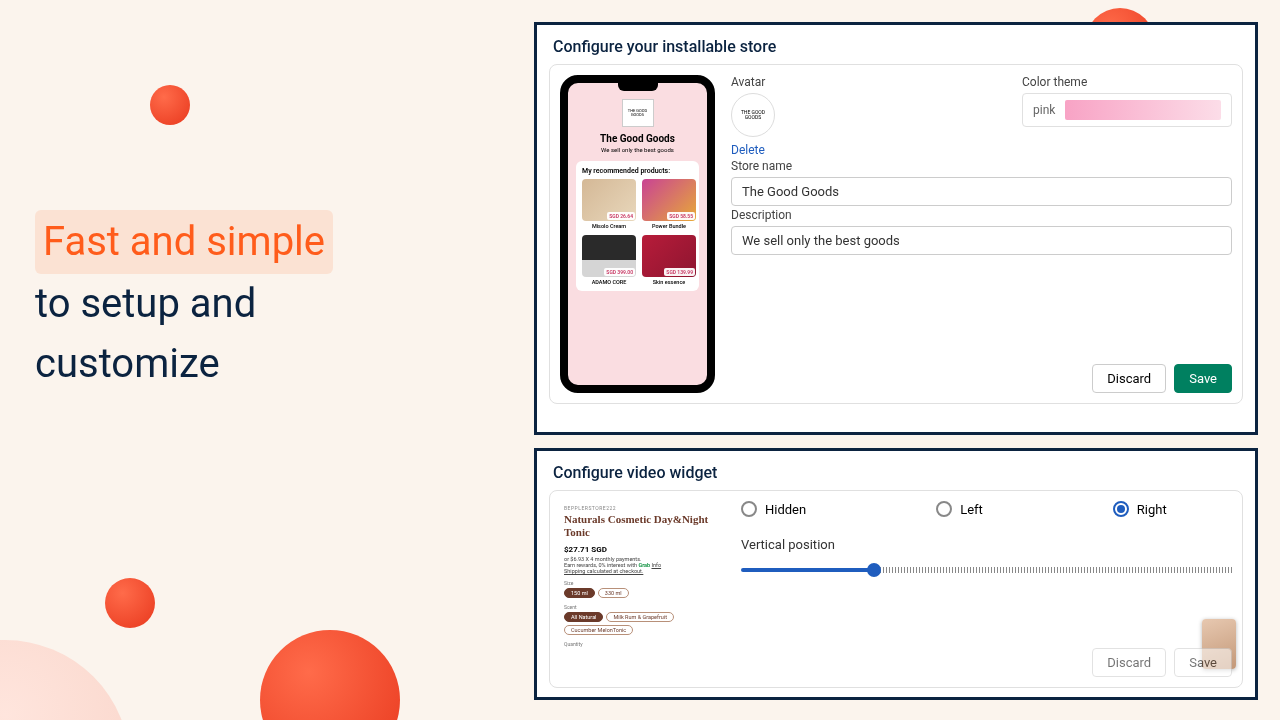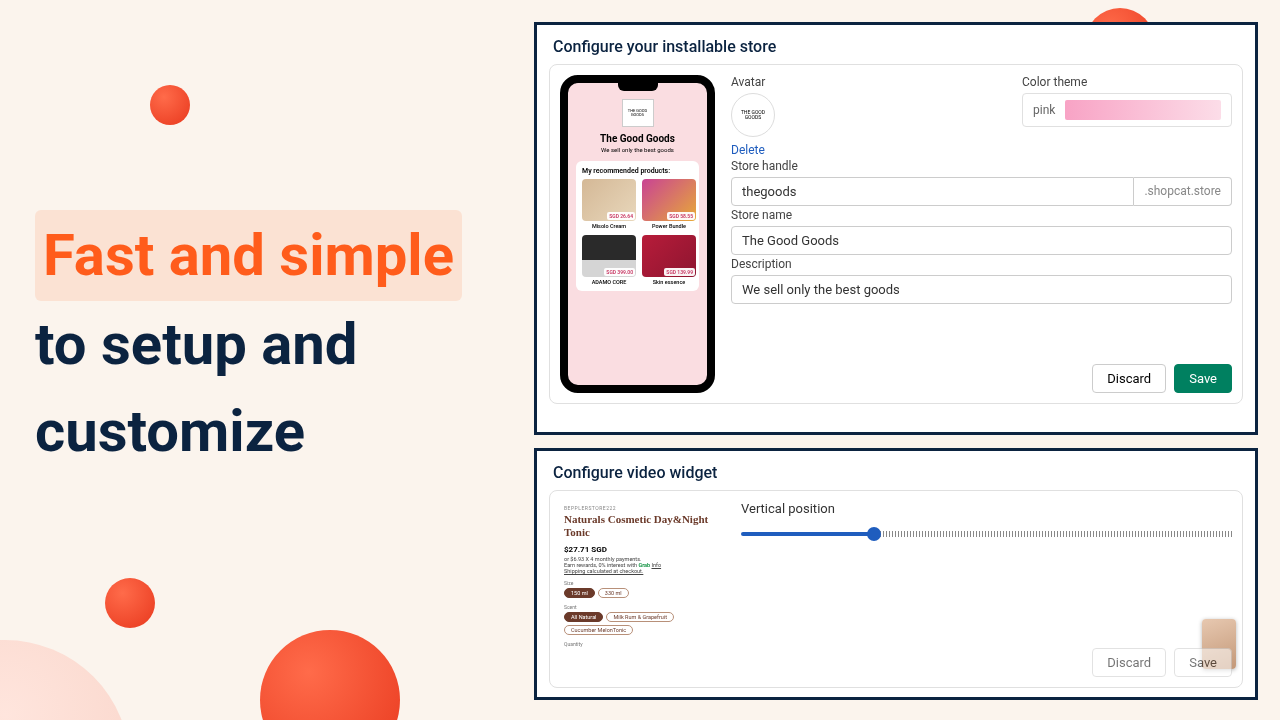--- a/index.html
+++ b/index.html
@@ -5,21 +5,21 @@
 * { margin: 0; padding: 0; box-sizing: border-box; font-family: -apple-system, BlinkMacSystemFont, "Segoe UI", Roboto, sans-serif; }
 body { width: 1280px; height: 720px; background: #FBF4ED; position: relative; overflow: hidden; }
 
 .circle { position: absolute; border-radius: 50%; background: radial-gradient(circle at 35% 30%, #FF6B4A, #E8381D); }
 .c1 { width: 40px; height: 40px; top: 85px; left: 150px; }
 .c2 { width: 70px; height: 70px; top: 8px; right: 125px; }
 .c3 { width: 50px; height: 50px; top: 578px; left: 105px; }
 .c4 { width: 140px; height: 140px; bottom: -50px; left: 260px; }
 .c5 { width: 250px; height: 250px; bottom: -170px; left: -120px; background: radial-gradient(circle at 50% 30%, #FFE5DD, #F8D2C6); }
 
-.hero { position: absolute; top: 210px; left: 35px; font-size: 58px; font-weight: 700; line-height: 1.5; color: #0B2340; }
+.hero { position: absolute; top: 210px; left: 35px; font-size: 40px; font-weight: 400; line-height: 1.5; color: #0B2340; }
 .hero .highlight { color: #FF5C1B; background: rgba(255,130,70,0.15); padding: 2px 8px; border-radius: 6px; display: inline-block; }
 
 .panel { position: absolute; left: 534px; right: 22px; border: 3px solid #0B2340; background: #fff; }
 .panel-top { top: 22px; height: 413px; }
 .panel-bottom { top: 448px; height: 252px; }
 .panel-title { font-size: 16px; font-weight: 500; color: #0B2340; padding: 12px 16px 8px; }
 .panel-card { margin: 0 12px 12px; border: 1px solid #e0e0e0; border-radius: 8px; background: #fff; padding: 10px; display: flex; gap: 16px; position: relative; }
 
 .phone { width: 155px; height: 318px; border: 8px solid #000; border-radius: 18px; background: #FADDE1; position: relative; overflow: hidden; }
 .phone-notch { position: absolute; top: 0; left: 50%; transform: translateX(-50%); width: 40px; height: 8px; background: #000; border-radius: 0 0 6px 6px; }
@@ -150,27 +150,20 @@
         </div>
         <div class="field" style="margin-left:auto;">
           <div class="label">Color theme</div>
           <div class="color-row">
             <span class="color-name">pink</span>
             <div class="color-swatch"></div>
           </div>
         </div>
       </div>
       <div class="field">
-        <div class="label">Store handle</div>
-        <div class="input-group">
-          <input class="input" value="thegoods" style="">
-          <span class="input-suffix">.shopcat.store</span>
-        </div>
-      </div>
-      <div class="field">
         <div class="label">Store name</div>
         <input class="input" value="The Good Goods" style="">
       </div>
       <div class="field">
         <div class="label">Description</div>
         <input class="input" value="We sell only the best goods" style="">
       </div>
     </div>
     <div class="btn-row">
       <button class="btn">Discard</button>
@@ -195,20 +188,34 @@
       <div class="vp-label">Scent</div>
       <div class="vp-pills">
         <span class="vp-pill sel">All Natural</span>
         <span class="vp-pill">Milk Rum &amp; Grapefruit</span>
         <span class="vp-pill">Cucumber MelonTonic</span>
       </div>
       <div class="vp-label">Quantity</div>
       <div class="vp-thumb"></div>
     </div>
     <div class="widget-config">
+      <div class="radio-row">
+        <label class="radio-item">
+            <span class="radio"></span>
+            <span>Hidden</span>
+          </label>
+        <label class="radio-item">
+            <span class="radio"></span>
+            <span>Left</span>
+          </label>
+        <label class="radio-item">
+            <span class="radio checked"></span>
+            <span>Right</span>
+          </label>
+      </div>
       <div class="field-lab2">Vertical position</div>
       <div class="slider-wrap">
         <div class="slider-track"></div>
         <div class="slider-dots"></div>
         <div class="slider-done"></div>
         <div class="slider-thumb"></div>
       </div>
     </div>
     <div class="btn-row">
       <button class="btn btn-disabled">Discard</button>

